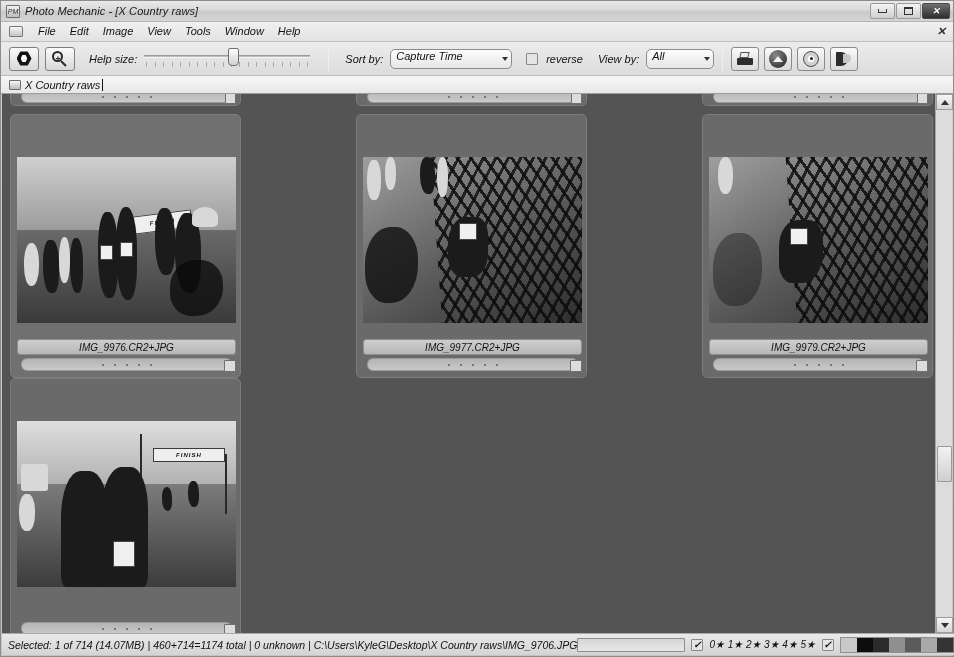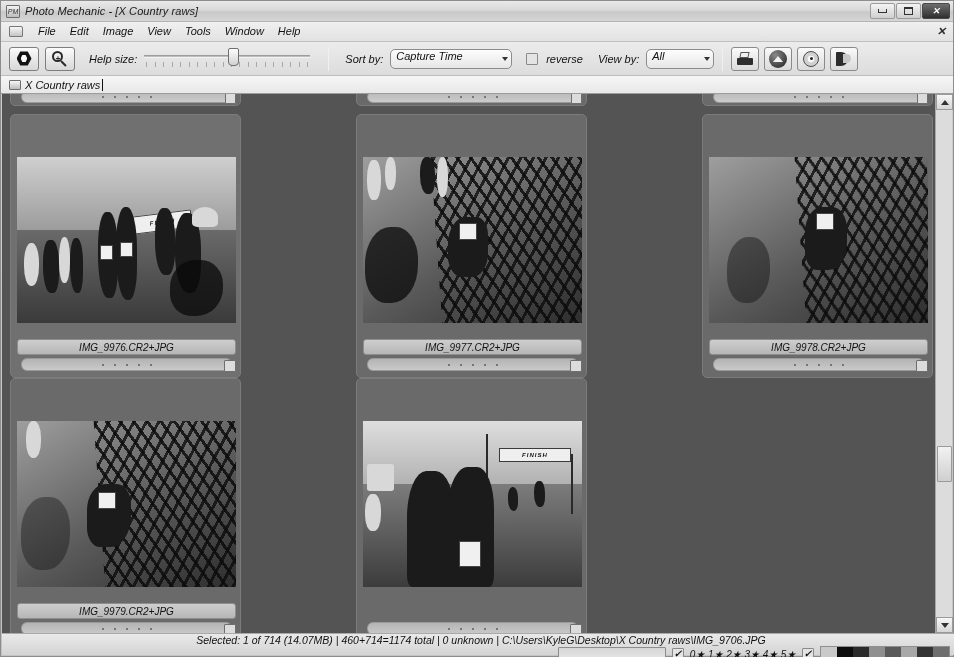--- a/index.html
+++ b/index.html
@@ -246,21 +246,21 @@
     position:absolute;left:1px;top:352px;width:15px;height:36px;
     background:linear-gradient(to bottom,#f2f2f2,#cfcfcf);
     border:1px solid #9a9a9a;border-radius:1px;
   }
 
   
   #statusbar{
     position:absolute;left:1px;bottom:1px;width:952px;height:22px;
     background:linear-gradient(to bottom,#e9e9e9,#d4d4d4);
     border-top:1px solid #a9a9a9;
-    display:flex;align-items:center;flex-direction:column;
+    display:flex;align-items:center;
   }
   #status-text{
     font-size:10.5px;color:#111;margin-left:6px;white-space:nowrap;
   }
   #status-right{ margin-left:auto;display:flex;align-items:center;height:18px;margin-right:4px;gap:6px;}
   #progressbar{
     width:108px;height:14px;background:linear-gradient(to bottom,#d6d6d6,#e7e7e7);
     border:1px solid #8d8d8d;border-radius:1px;
   }
   .stars{font-size:10px;color:#111;letter-spacing:0.3px;white-space:nowrap;}
@@ -496,40 +496,20 @@
         <div class="ratings">
             <i></i>
             <i></i>
             <i></i>
             <i></i>
             <i></i>
           </div>
         <div class="cb"></div>
       </div>
 
-      <div class="cell">
-        <div class="photo">
-          <div class="ph">
-            <div class="fieldbg"></div>
-            <div class="netmesh" style="right:-2%;width:60%;"></div>
-            <div class="figure" style="left:44%;top:30%;width:19%;height:38%;border-radius:40% 35% 45% 30%;"></div>
-            <div class="bib" style="left:49%;top:34%;width:8%;height:10%;"></div>
-            <div class="shadowblob" style="left:8%;top:48%;width:20%;height:40%;opacity:.55;"></div>
-          </div>
-        </div>
-        <div class="caption">IMG_9978.CR2+JPG</div>
-        <div class="ratings">
-            <i></i>
-            <i></i>
-            <i></i>
-            <i></i>
-            <i></i>
-          </div>
-        <div class="cb"></div>
-      </div>
 
       <div class="cell">
         <div class="photo">
           <div class="ph">
             <div class="fieldbg"></div>
             <div class="netmesh" style="right:-4%;width:66%;"></div>
             <div class="lightfig" style="left:4%;top:0%;width:7%;height:22%;"></div>
             <div class="figure" style="left:32%;top:38%;width:20%;height:38%;border-radius:42% 32% 48% 30%;"></div>
             <div class="bib" style="left:37%;top:43%;width:8%;height:10%;"></div>
             <div class="shadowblob" style="left:2%;top:46%;width:22%;height:44%;opacity:.5;"></div>

